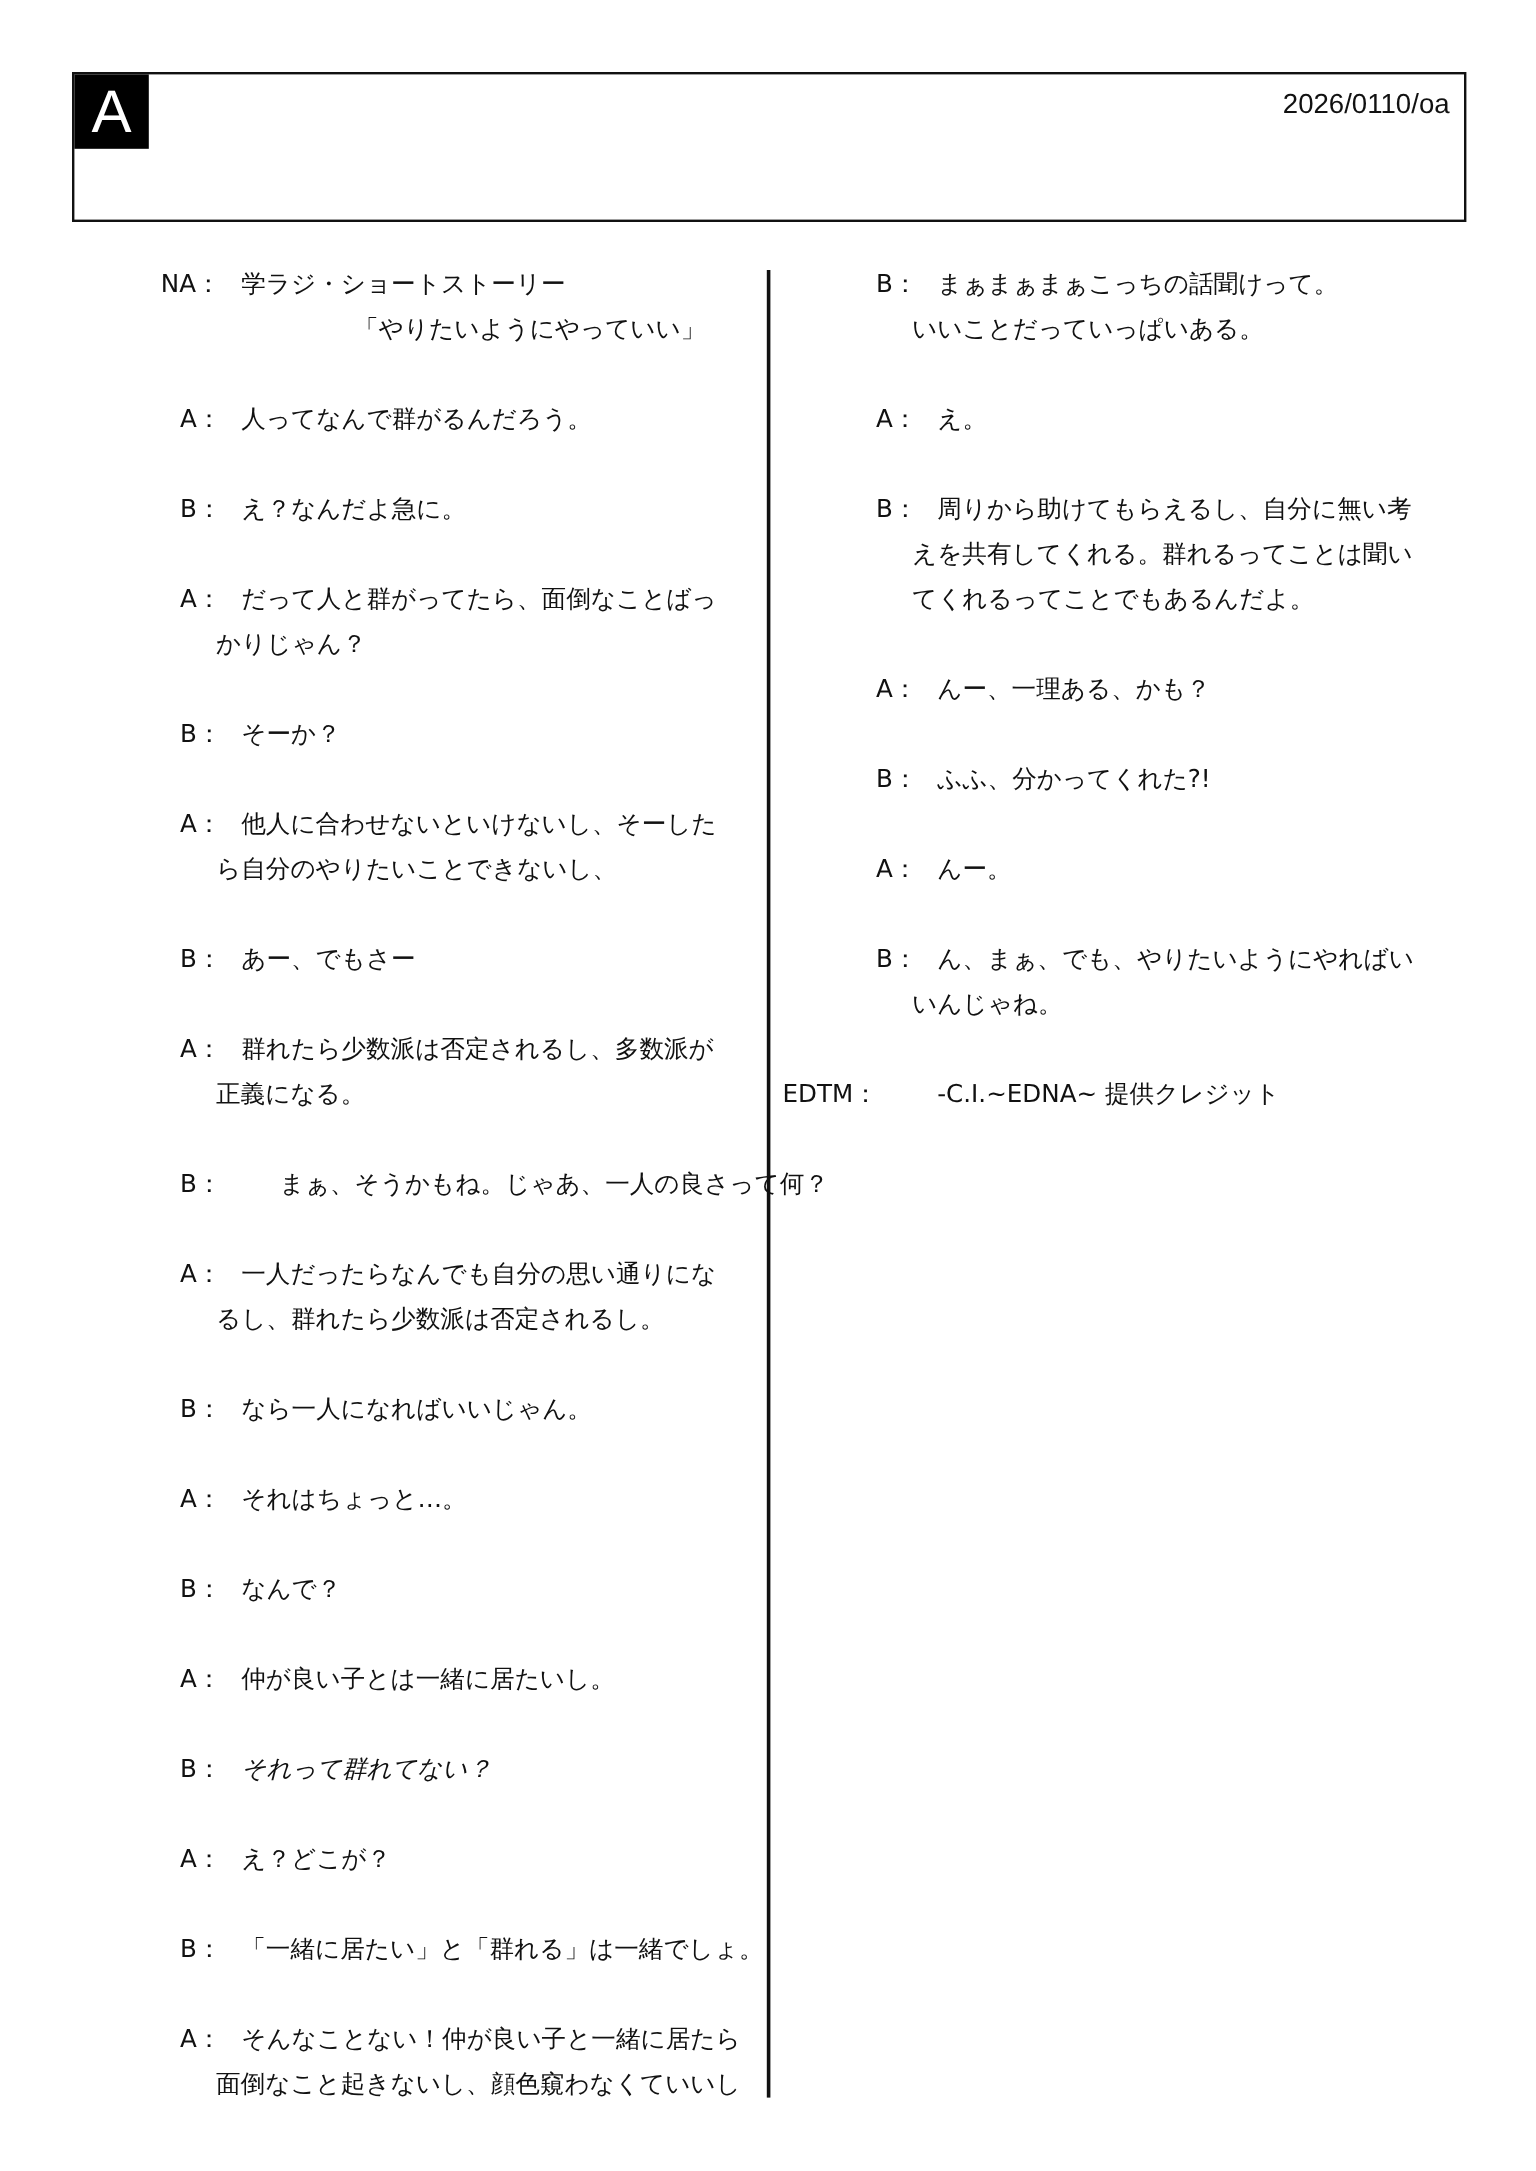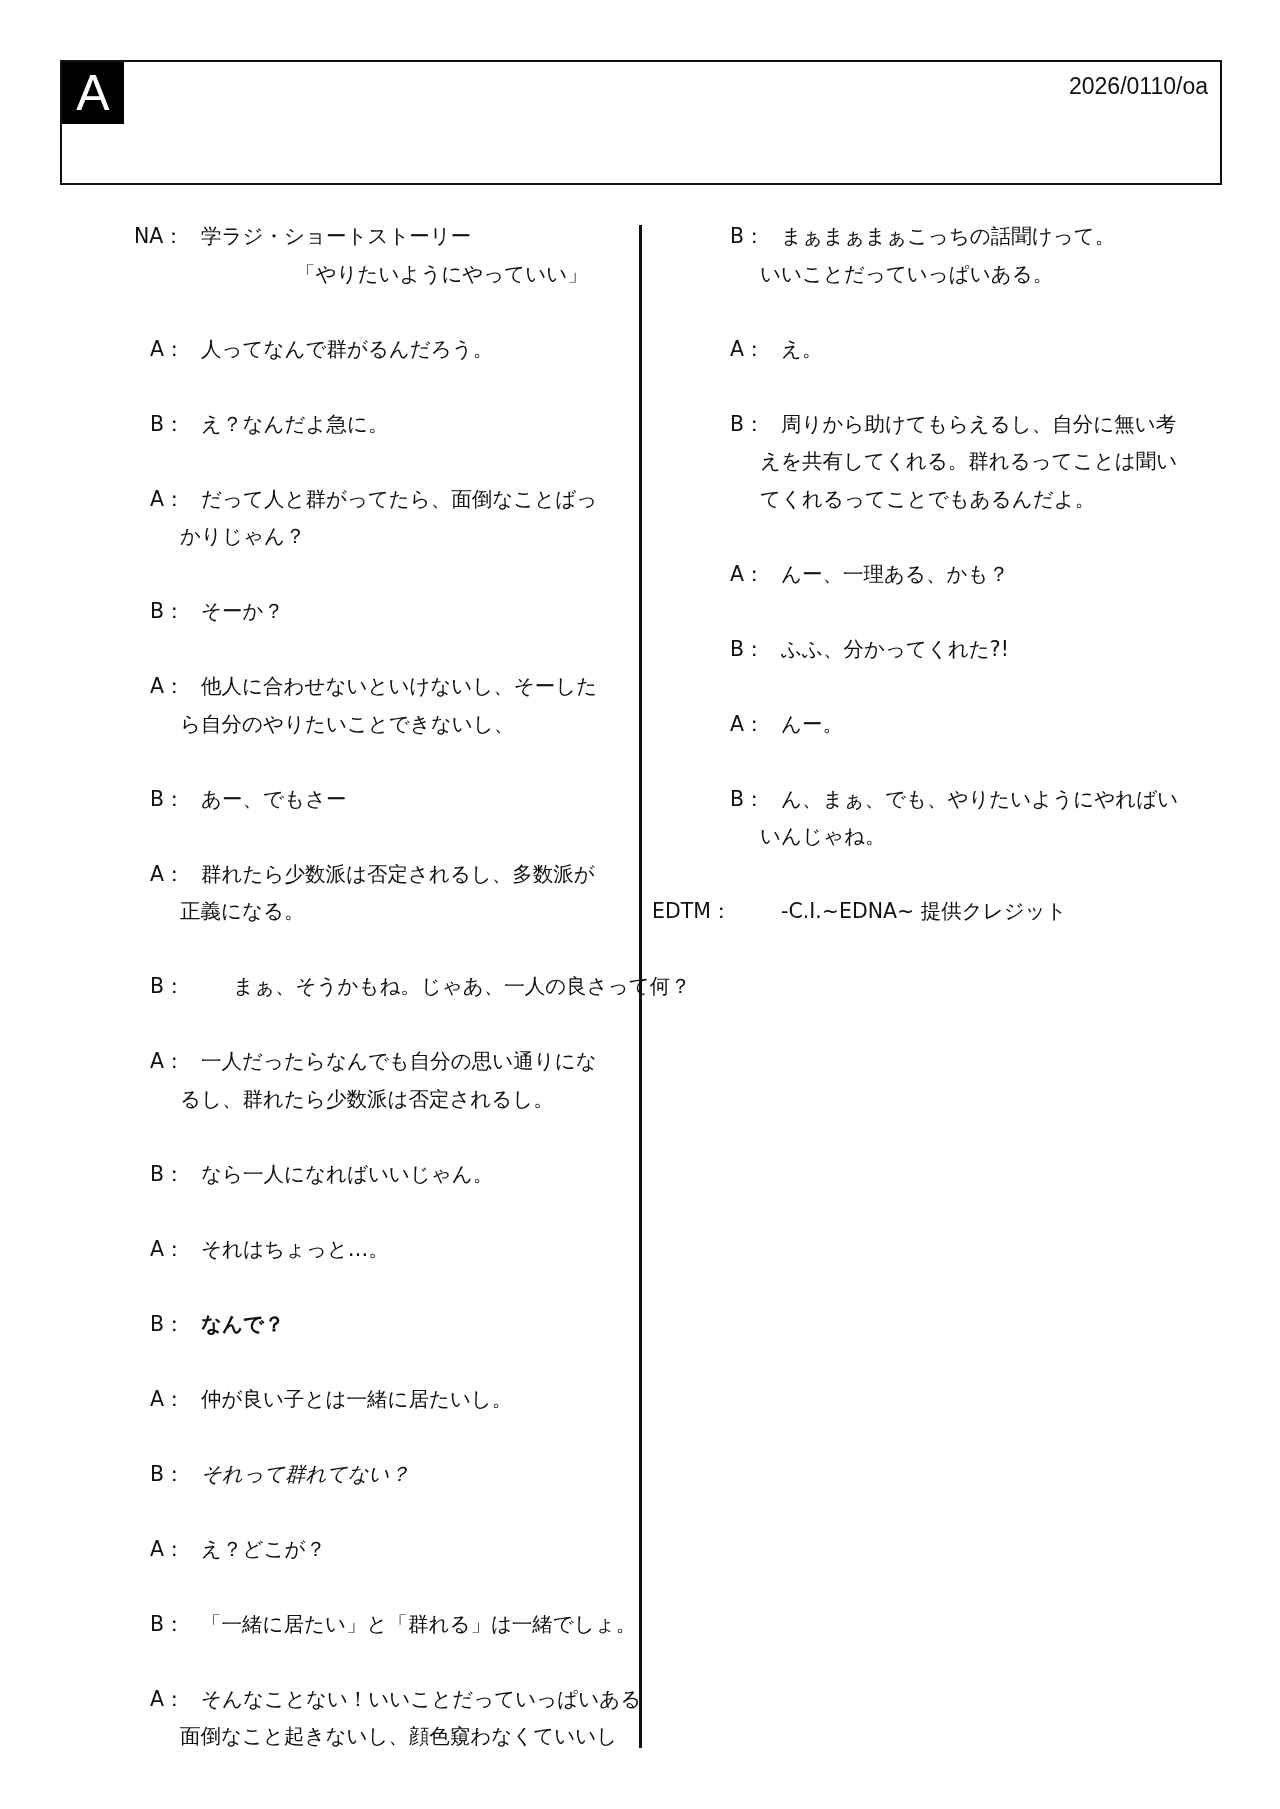--- a/index.html
+++ b/index.html
@@ -96,41 +96,41 @@
     <div class="entry" style="left: 150px; top: 1155.5px;">
       <span class="spk">B：</span>
       <span class="ln" style="left: 51px; top: 0px;">なら一人になればいいじゃん。</span>
     </div>
     <div class="entry" style="left: 150px; top: 1230.5px;">
       <span class="spk">A：</span>
       <span class="ln" style="left: 51px; top: 0px;">それはちょっと…。</span>
     </div>
     <div class="entry" style="left: 150px; top: 1305.5px;">
       <span class="spk">B：</span>
-      <span class="ln" style="left: 51px; top: 0px; font-weight: bold;">なんで？</span>
+      <span class="ln" style="left: 51px; top: 0px;">なんで？</span>
     </div>
     <div class="entry" style="left: 150px; top: 1380.5px;">
       <span class="spk">A：</span>
       <span class="ln" style="left: 51px; top: 0px;">仲が良い子とは一緒に居たいし。</span>
     </div>
     <div class="entry" style="left: 150px; top: 1455.5px;">
       <span class="spk">B：</span>
       <span class="ln" style="left: 51px; top: 0px; font-style: italic;">それって群れてない？</span>
     </div>
     <div class="entry" style="left: 150px; top: 1530.5px;">
       <span class="spk">A：</span>
       <span class="ln" style="left: 51px; top: 0px;">え？どこが？</span>
     </div>
     <div class="entry" style="left: 150px; top: 1605.5px;">
       <span class="spk">B：</span>
       <span class="ln" style="left: 51px; top: 0px;">「一緒に居たい」と「群れる」は一緒でしょ。</span>
     </div>
     <div class="entry" style="left: 150px; top: 1680.5px;">
       <span class="spk">A：</span>
-      <span class="ln" style="left: 51px; top: 0px;">そんなことない！いいことだっていっぱいある</span>
+      <span class="ln" style="left: 51px; top: 0px;">そんなことない！仲が良い子と一緒に居たら</span>
       <span class="ln" style="left: 30px; top: 37.5px;">面倒なこと起きないし、顔色窺わなくていいし</span>
     </div>
   </div>
 <div id="right-col" class="col">
     <div class="entry" style="left: 730px; top: 218px;">
       <span class="spk">B：</span>
       <span class="ln" style="left: 51px; top: 0px; text-align: right;">まぁまぁまぁこっちの話聞けって。</span>
       <span class="ln" style="left: 30px; top: 37.5px;">いいことだっていっぱいある。</span>
     </div>
     <div class="entry" style="left: 730px; top: 330.5px;">

